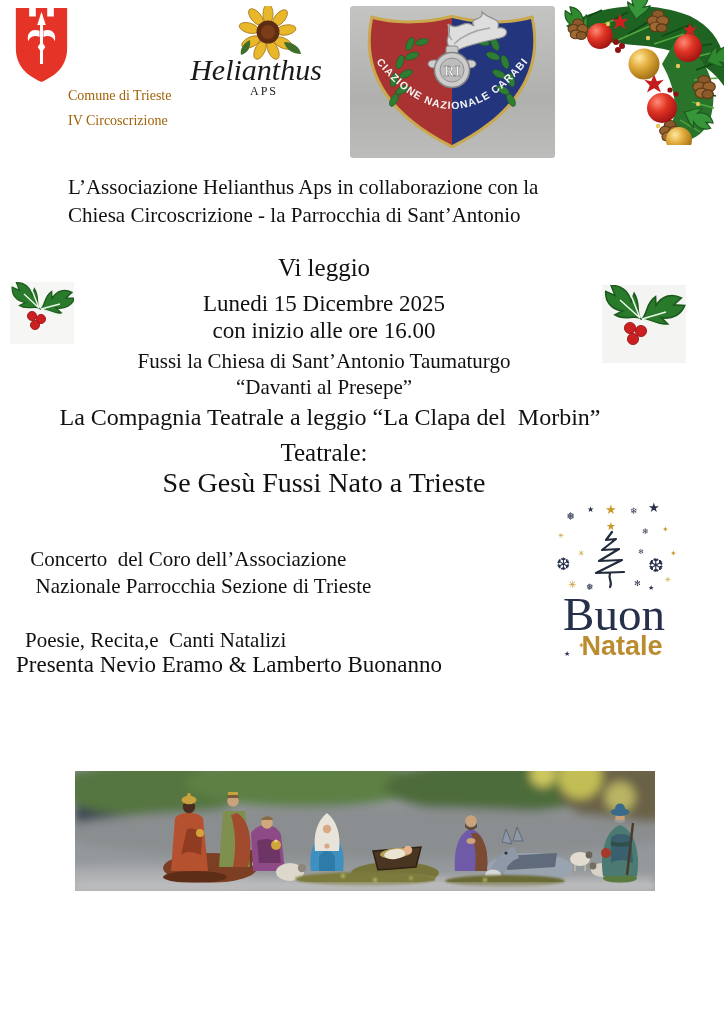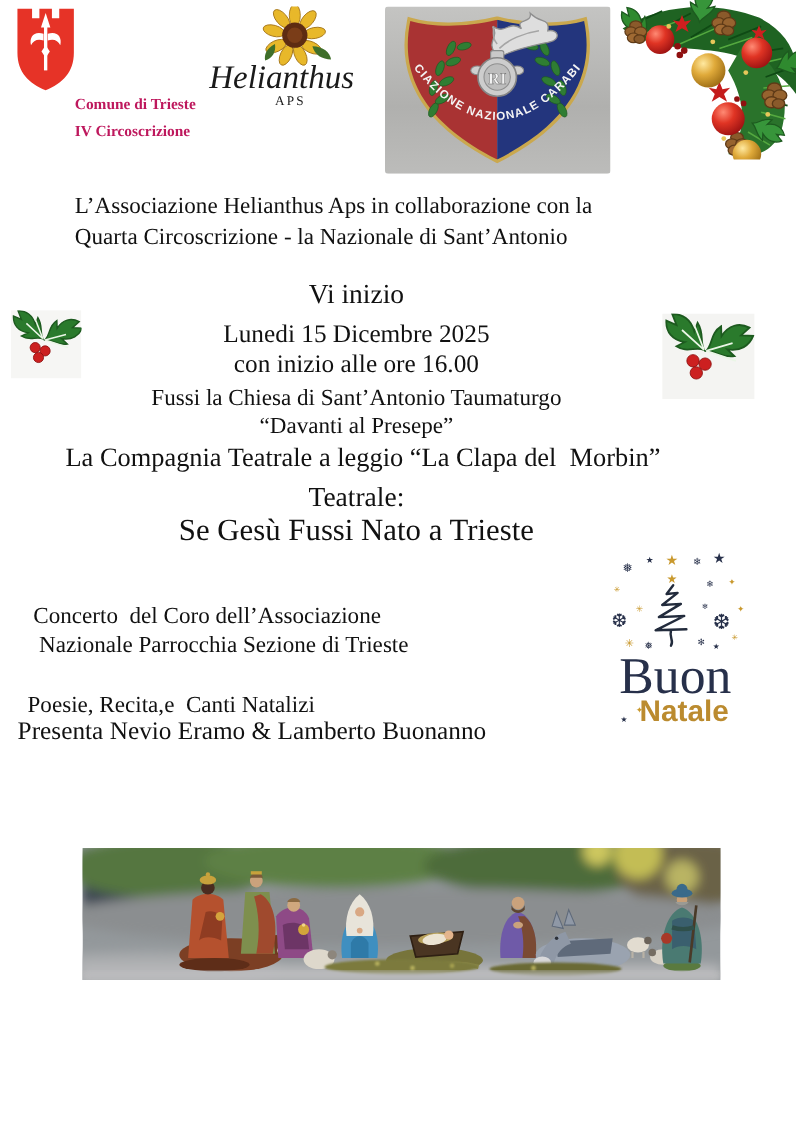--- a/index.html
+++ b/index.html
@@ -1,20 +1,20 @@
 <!DOCTYPE html>
 <html><head>
 <meta charset="utf-8">
 <style>
   html,body{margin:0;padding:0;background:#fff;}
   .page{position:relative;width:724px;height:1024px;background:#fff;overflow:hidden;
         font-family:"Liberation Serif",serif;color:#111;}
   .abs{position:absolute;}
   .pre{white-space:pre-wrap;}
-  .comune{font-weight:bold;font-size:14px;color:#be185d;}
+  .comune{font-weight:normal;font-size:14px;color:#a16207;}
   .intro-line{font-size:21px;line-height:28px;}
   .ccol{left:0;width:648px;text-align:center;}
   .prog-line{font-size:21px;line-height:27px;}
 </style>
 </head>
 <body>
 
 <div class="page">
 
   <svg width="0" height="0" style="position:absolute" aria-hidden="true">
@@ -172,23 +172,23 @@
     <g fill="#e7c75a">
       <circle cx="50" cy="24" r="2.2"></circle>
         <circle cx="90" cy="38" r="2.2"></circle>
         <circle cx="120" cy="66" r="2.2"></circle>
       <circle cx="140" cy="104" r="2.2"></circle>
         <circle cx="100" cy="126" r="2.2"></circle>
     </g>
   </svg>
 
   <div class="abs intro-line pre" style="left:68px;top:173px">L’Associazione Helianthus Aps in collaborazione con la</div>
-  <div class="abs intro-line pre" style="left:68px;top:201px">Quarta Circoscrizione - la Nazionale di Sant’Antonio</div>
-
-  <div class="abs ccol" style="top:254px;font-size:25px">Vi inizio</div>
+  <div class="abs intro-line pre" style="left:68px;top:201px">Chiesa Circoscrizione - la Parrocchia di Sant’Antonio</div>
+
+  <div class="abs ccol" style="top:254px;font-size:25px">Vi leggio</div>
   <div class="abs ccol" style="top:291px;font-size:23px">Lunedi 15 Dicembre 2025</div>
   <div class="abs ccol" style="top:318px;font-size:23px">con inizio alle ore 16.00</div>
   <div class="abs ccol" style="top:349px;font-size:21px">Fussi la Chiesa di Sant’Antonio Taumaturgo</div>
   <div class="abs ccol" style="top:375px;font-size:21px">“Davanti al Presepe”</div>
   <div class="abs ccol pre" style="top:404px;width:660px;font-size:24px">La Compagnia Teatrale a leggio “La Clapa del  Morbin”</div>
   <div class="abs ccol" style="top:439px;font-size:25px">Teatrale:</div>
   <div class="abs ccol" style="top:467px;font-size:28px">Se Gesù Fussi Nato a Trieste</div>
 
   <svg class="abs" style="left:10px;top:282px" width="64" height="62" viewBox="0 0 64 62">
     <rect x="0" y="0" width="64" height="62" fill="#f6f6f4"></rect>

